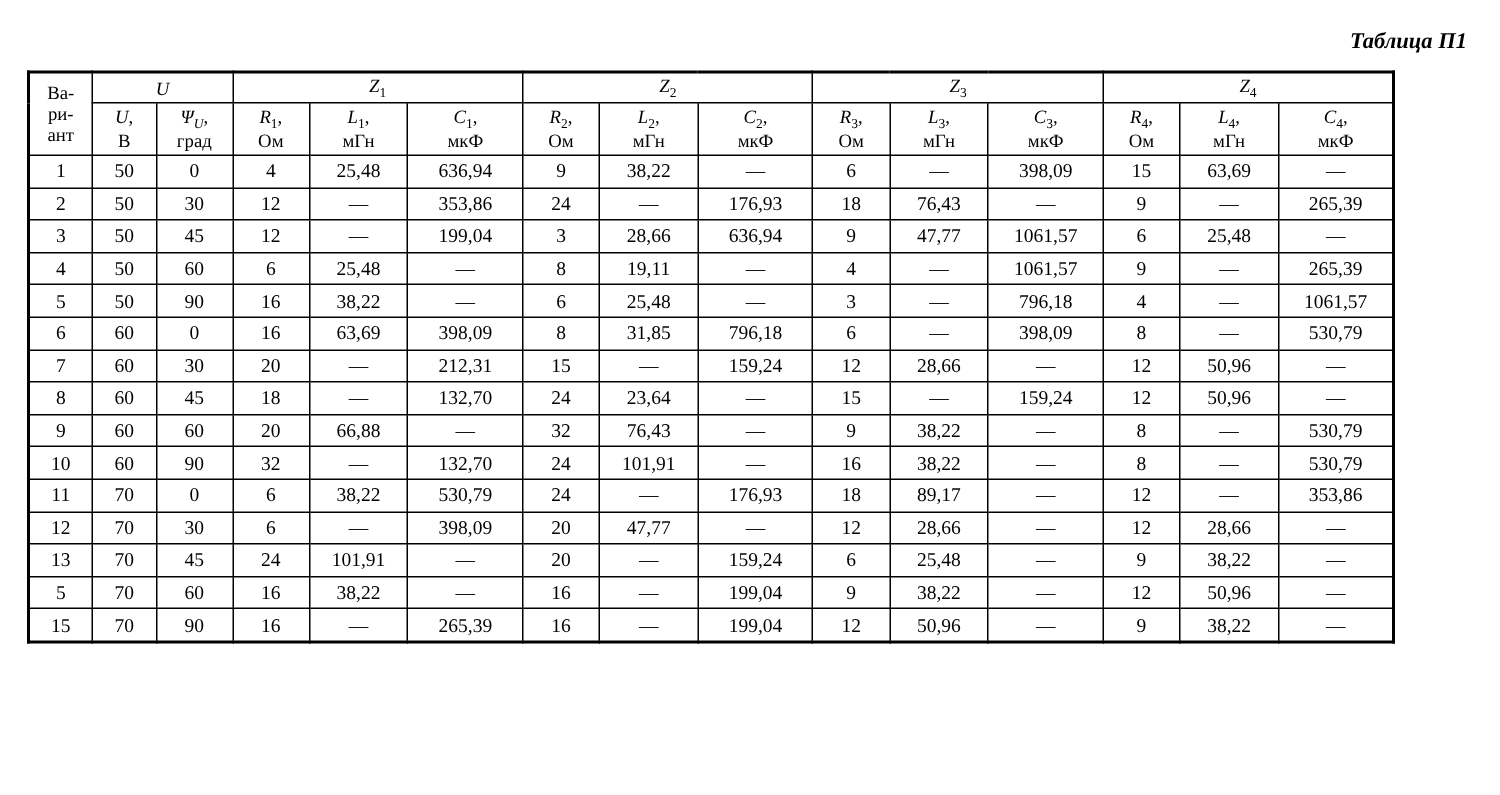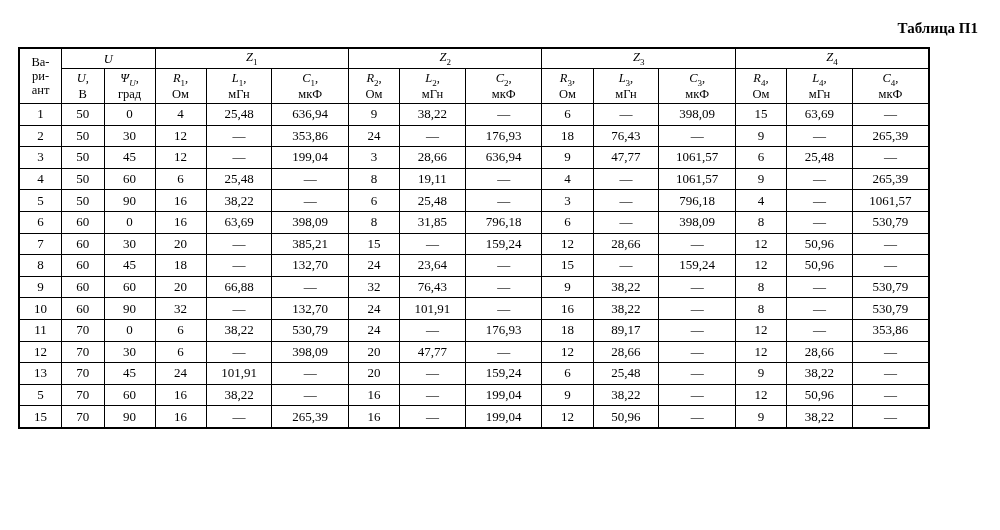--- a/index.html
+++ b/index.html
@@ -25,20 +25,21 @@
     font-family: "Liberation Serif", serif;
     font-weight: bold;
     font-size: 19px;
     letter-spacing: 2px;
     margin-top: 12px;
     margin-bottom: 0;
   }
   .table-caption {
     text-align: right;
     font-family: "Liberation Serif", serif;
+    font-style: italic;
     font-weight: bold;
     font-size: 15px;
     margin-top: 20px;
     margin-right: 22px;
   }
   .table-wrap {
     margin: 10px 18px 0 18px;
   }
   table.data {
     border-collapse: collapse;
@@ -251,21 +252,21 @@
             <td>8</td>
             <td>—</td>
             <td>530,79</td>
           </tr>
           <tr>
             <td>7</td>
             <td>60</td>
             <td>30</td>
             <td>20</td>
             <td>—</td>
-            <td>385,21</td>
+            <td>212,31</td>
             <td>15</td>
             <td>—</td>
             <td>159,24</td>
             <td>12</td>
             <td>28,66</td>
             <td>—</td>
             <td>12</td>
             <td>50,96</td>
             <td>—</td>
           </tr>

